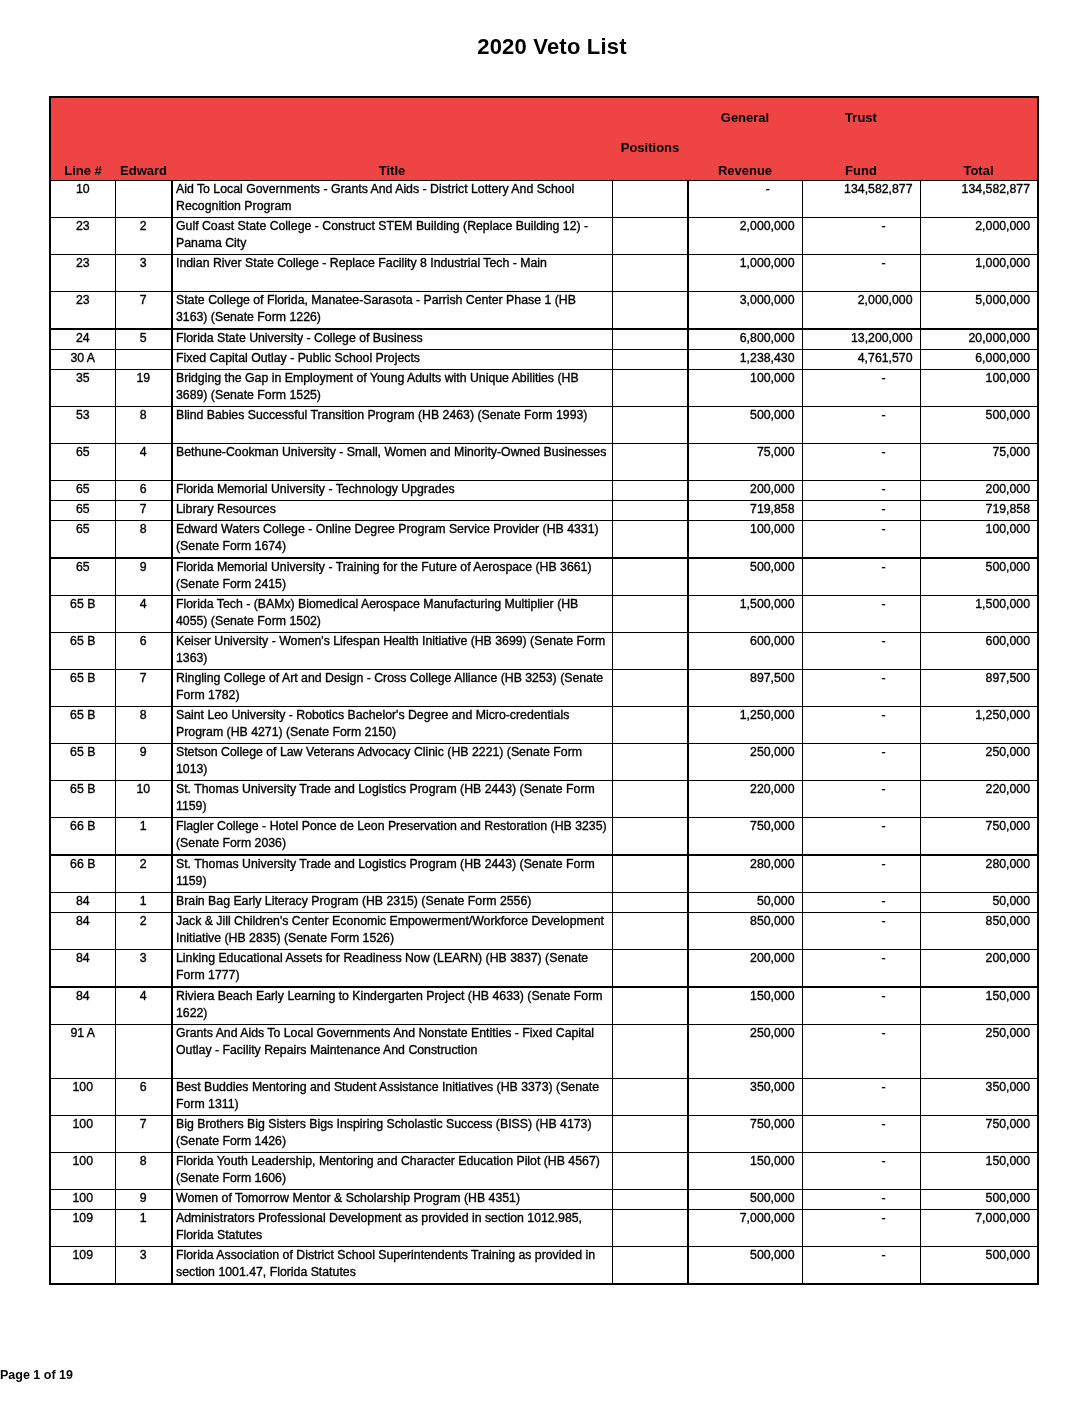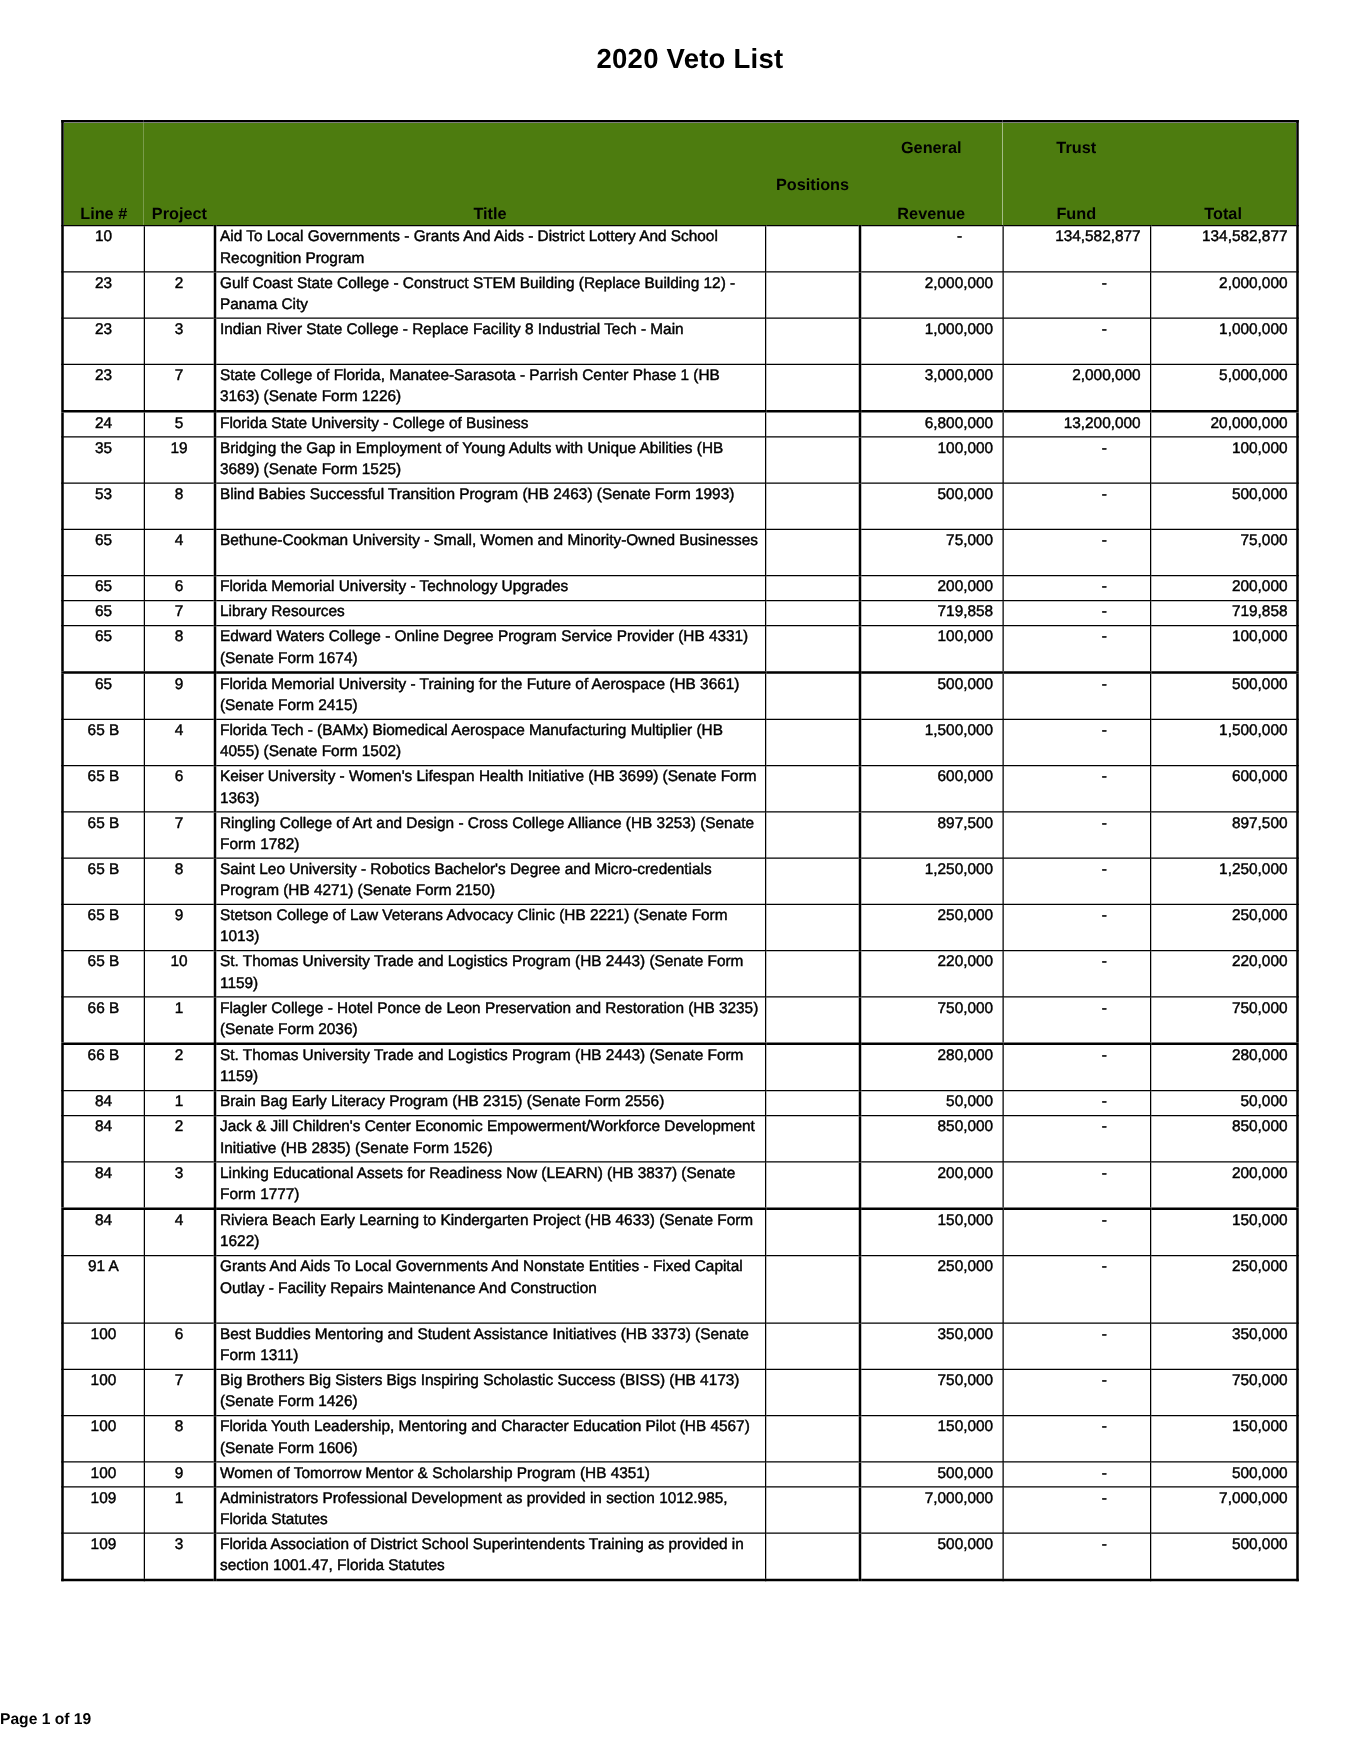--- a/index.html
+++ b/index.html
@@ -19,21 +19,21 @@
   }
   .veto-table col.c-line { width: 65px; }
   .veto-table col.c-proj { width: 57px; }
   .veto-table col.c-title { width: 440px; }
   .veto-table col.c-pos { width: 76px; }
   .veto-table col.c-gr { width: 114px; }
   .veto-table col.c-tf { width: 118px; }
   .veto-table col.c-tot { width: 118px; }
 
   .veto-table thead th {
-    background: #4d7c0f; font-weight: bold; font-size: 13px;
+    background: #ef4444; font-weight: bold; font-size: 13px;
     height: 58px; vertical-align: bottom; padding: 0 2px 1px 2px;
     border-bottom: 1px solid #000;
     position: relative;
   }
   .veto-table thead th .top {
     position: absolute; top: 11px; left: 0; right: 0; text-align: center;
   }
   .veto-table tbody td {
     border: 1px solid #000; vertical-align: top; padding: 0 3px 1px 3px;
     font-weight: bold; -webkit-text-stroke: 0.15px #000;
@@ -64,21 +64,21 @@
       <col class="c-proj">
       <col class="c-title">
       <col class="c-pos">
       <col class="c-gr">
       <col class="c-tf">
       <col class="c-tot">
   </colgroup>
   <thead>
     <tr>
       <th><span>Line #</span></th>
-      <th><span>Project</span></th>
+      <th><span>Edward</span></th>
       <th><span>Title</span></th>
       <th style="vertical-align:bottom;padding-bottom:24px;"><span>Positions</span></th>
       <th>
         <span class="top">General</span>
         <span>Revenue</span>
       </th>
       <th>
         <span class="top">Trust</span>
         <span>Fund</span>
       </th>
@@ -124,20 +124,29 @@
       </tr>
       <tr class="h1">
         <td class="ctr">24</td>
         <td class="ctr thick-r">5</td>
         <td class="title">Florida State University - College of Business</td>
         <td class="ctr thick-r"></td>
         <td class="num">6,800,000</td>
         <td class="num">13,200,000</td>
         <td class="num">20,000,000</td>
       </tr>
+      <tr class="h1">
+        <td class="ctr">30 A</td>
+        <td class="ctr thick-r"></td>
+        <td class="title">Fixed Capital Outlay - Public School Projects</td>
+        <td class="ctr thick-r"></td>
+        <td class="num">1,238,430</td>
+        <td class="num">4,761,570</td>
+        <td class="num">6,000,000</td>
+      </tr>
       <tr class="h2">
         <td class="ctr">35</td>
         <td class="ctr thick-r">19</td>
         <td class="title">Bridging the Gap in Employment of Young Adults with Unique Abilities (HB 3689) (Senate Form 1525)</td>
         <td class="ctr thick-r"></td>
         <td class="num">100,000</td>
         <td class="num dash" style="text-align: center; padding-right: 3px;">-</td>
         <td class="num">100,000</td>
       </tr>
       <tr class="h2">

